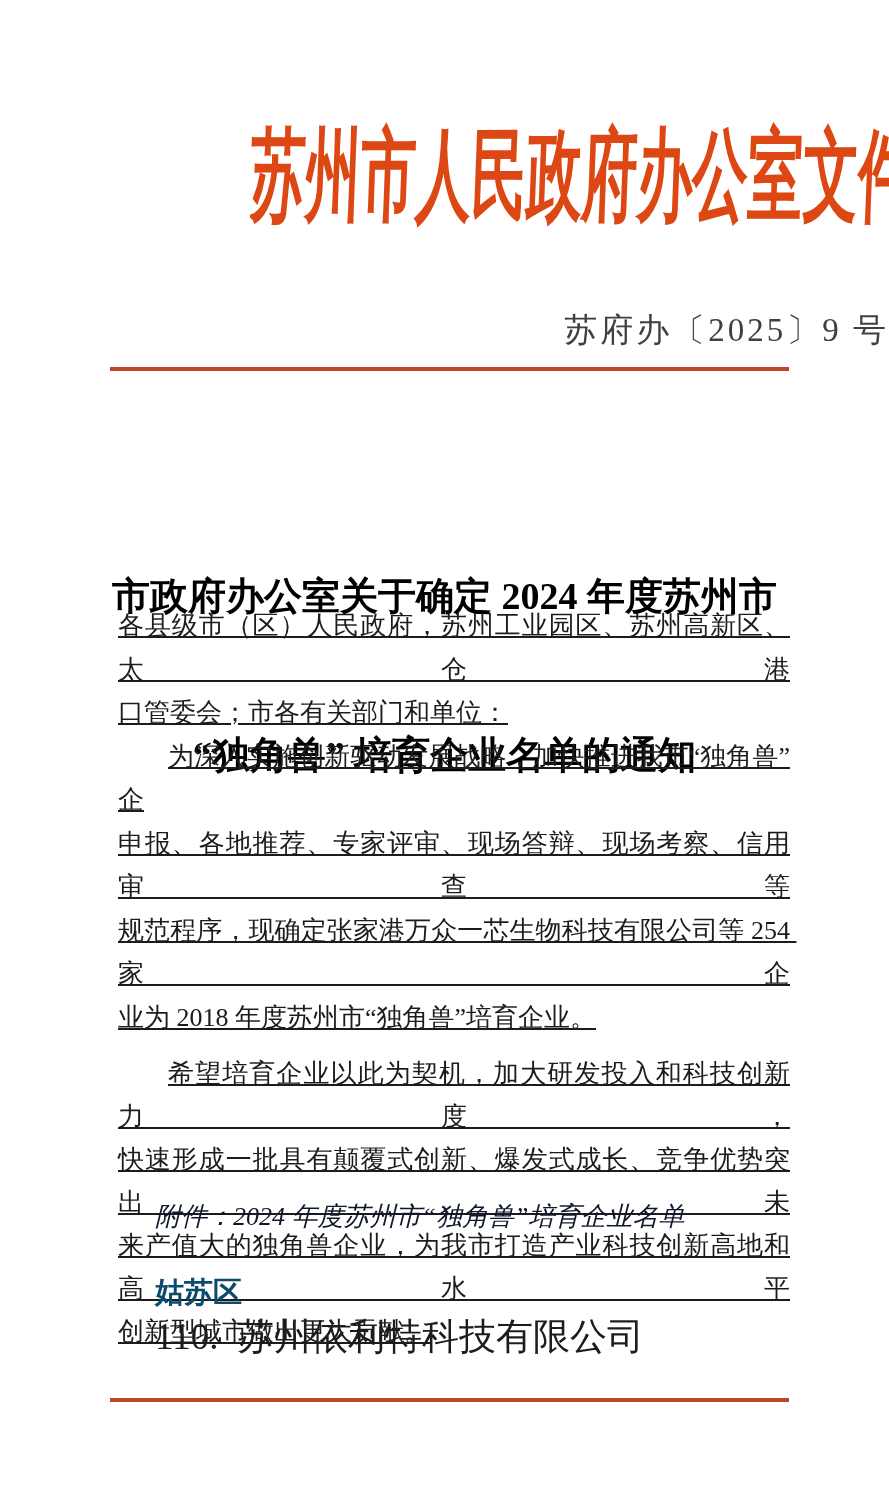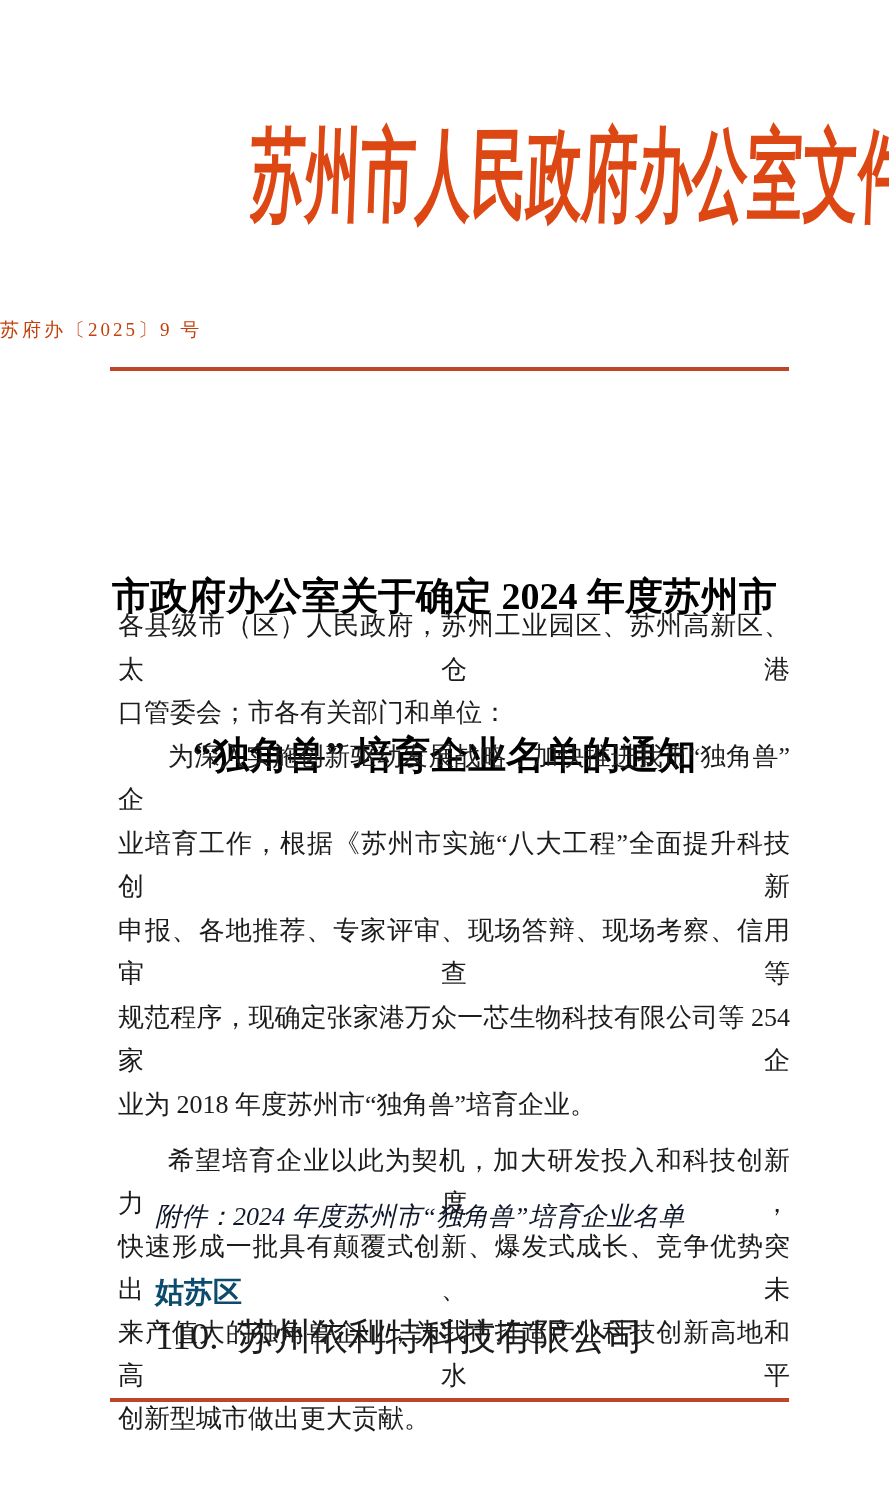--- a/index.html
+++ b/index.html
@@ -38,25 +38,25 @@
     transform: scale(0.57, 1.04) skewX(-4deg);
     transform-origin: 50% 50%;
   }
 
   
   .doc-number {
     position: absolute;
     top: 312px;
     left: 0;
     width: 100%;
-    text-align: left;
-    font-size: 19px;
+    text-align: right;
+    font-size: 33px;
     line-height: 36px;
     letter-spacing: 3px;
-    color: #c2410c;
+    color: #404040;
     white-space: pre-wrap;
   }
 
   
   .rule {
     position: absolute;
     left: 110px;
     width: 679px;
     height: 4px;
     background: var(--rule-red);
@@ -86,20 +86,21 @@
     width: 672px;
     font-size: 26px;
     color: #1c1c1c;
   }
   .body-text .line {
     line-height: 43.5px;
     white-space: pre-wrap;
     text-align: justify;
     text-align-last: justify;
     text-justify: inter-character;
+    text-decoration: underline;
   }
   .body-text .line.end {
     text-align: left;
     text-align-last: left;
   }
   .body-text .line.indent { text-indent: 50px; }
   .para-2 { margin-top: 13px; }
   .para-2 .line { line-height: 43px; }
 
   
@@ -155,21 +156,20 @@
 
   <div class="body-text">
 
     <div class="para-salutation">
       <div class="line">各县级市（区）人民政府，苏州工业园区、苏州高新区、太仓港</div>
       <div class="line end">口管委会；市各有关部门和单位：</div>
     </div>
 
     <div class="para-1">
       <div class="line indent">为深入实施创新驱动发展战略，加快推进我市“独角兽”企</div>
-      <div class="line">业培育工作，根据《苏州市实施“八大工程”全面提升科技创新</div>
       <div class="line">申报、各地推荐、专家评审、现场答辩、现场考察、信用审查等</div>
       <div class="line">规范程序，现确定张家港万众一芯生物科技有限公司等 254 家企</div>
       <div class="line end">业为 2018 年度苏州市“独角兽”培育企业。</div>
     </div>
 
     <div class="para-2">
       <div class="line indent">希望培育企业以此为契机，加大研发投入和科技创新力度，</div>
       <div class="line">快速形成一批具有颠覆式创新、爆发式成长、竞争优势突出、未</div>
       <div class="line">来产值大的独角兽企业，为我市打造产业科技创新高地和高水平</div>
       <div class="line end">创新型城市做出更大贡献。</div>

